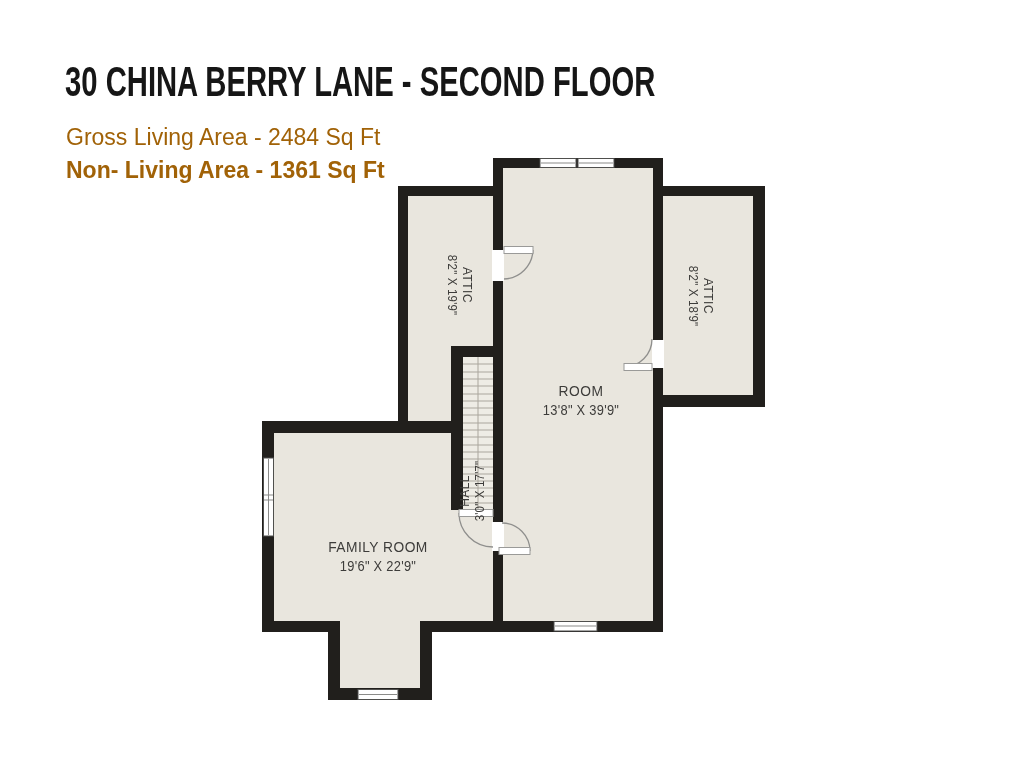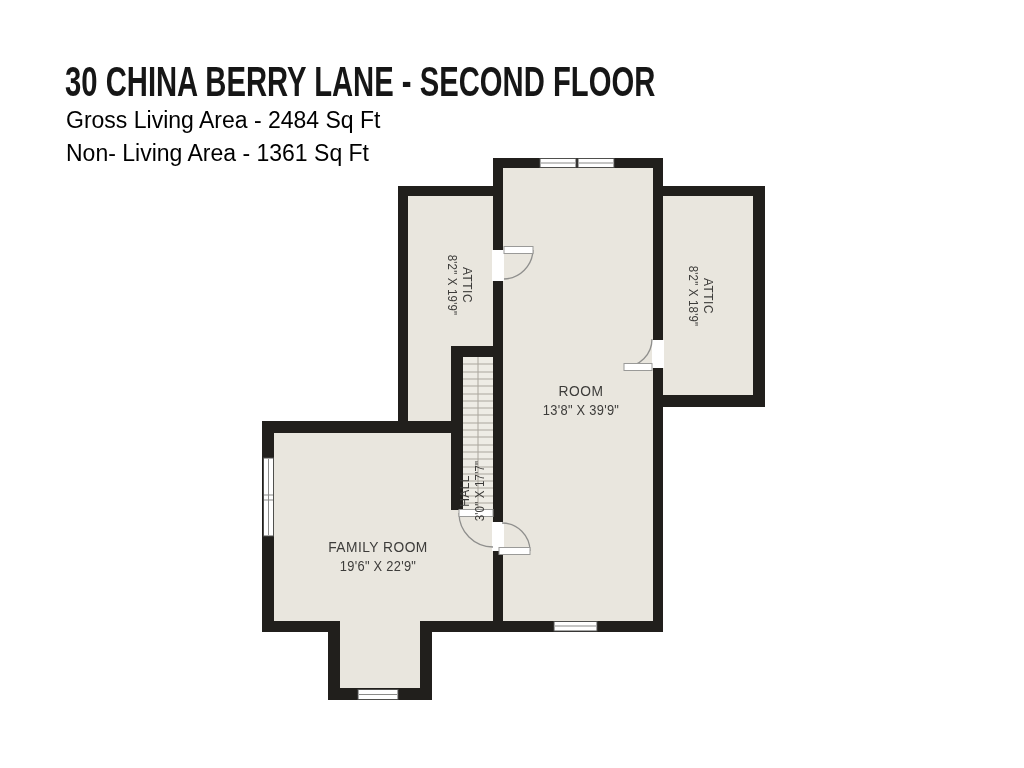--- a/index.html
+++ b/index.html
@@ -8,25 +8,25 @@
     font-family:"Liberation Sans",sans-serif;
   }
   .page-title{
     position:absolute;left:65px;top:60px;
     font-size:43px;font-weight:700;color:#161616;
     white-space:nowrap;letter-spacing:0px;line-height:1;
     transform:scaleX(0.68);transform-origin:0 0;
   }
   .sub-line{
     position:absolute;left:66px;
-    font-size:23px;font-weight:400;color:#000000;
-    white-space:nowrap;line-height:1.2;
+    font-size:23px;font-weight:400;color:#a16207;
+    white-space:nowrap;line-height:1.2;margin-top:17px;
   }
   .sub1{top:107px;}
-  .sub2{top:140px;}
+  .sub2{top:140px;font-weight:bold;}
   svg{position:absolute;left:0;top:0;}
   .wall{fill:#211f1c;stroke:none;}
   .floor{fill:#e9e6de;stroke:none;}
   .stairfloor{fill:#eeece5;}
   .opening{fill:#ffffff;}
   .win{fill:#ffffff;stroke:#4f4f4d;stroke-width:1;}
   .winline{stroke:#8b8b89;stroke-width:1;fill:none;}
   .arc{stroke:#8f8f8d;stroke-width:1.3;fill:none;}
   .leaf{fill:#ffffff;stroke:#9a9a98;stroke-width:1;}
   .tread{stroke:#aaa69d;stroke-width:1;fill:none;}

